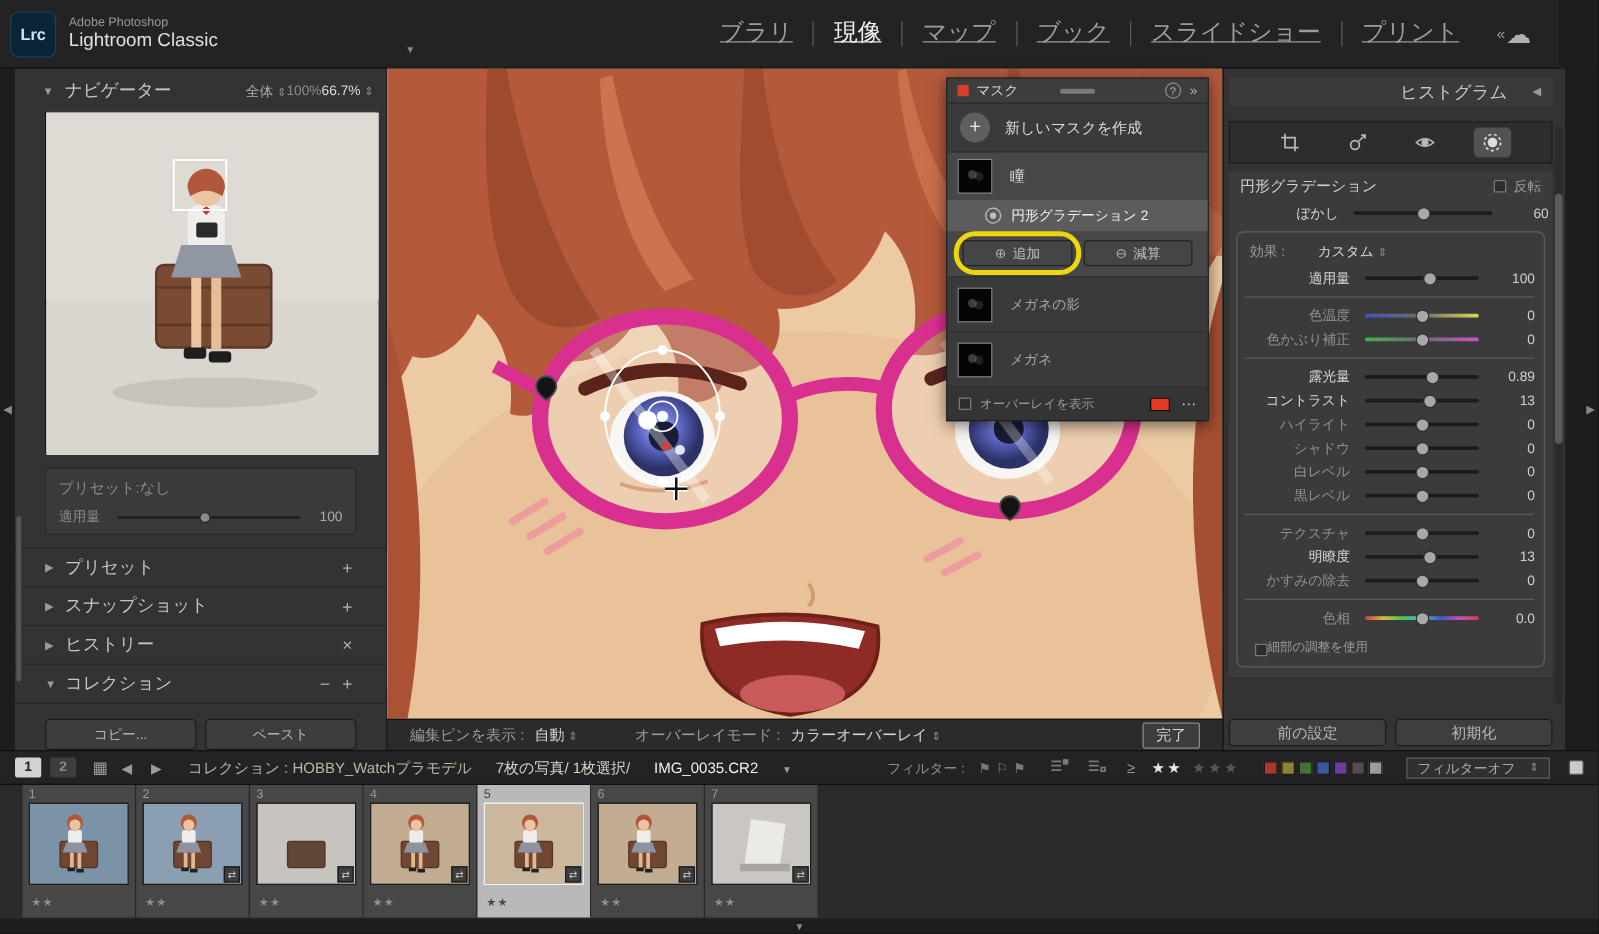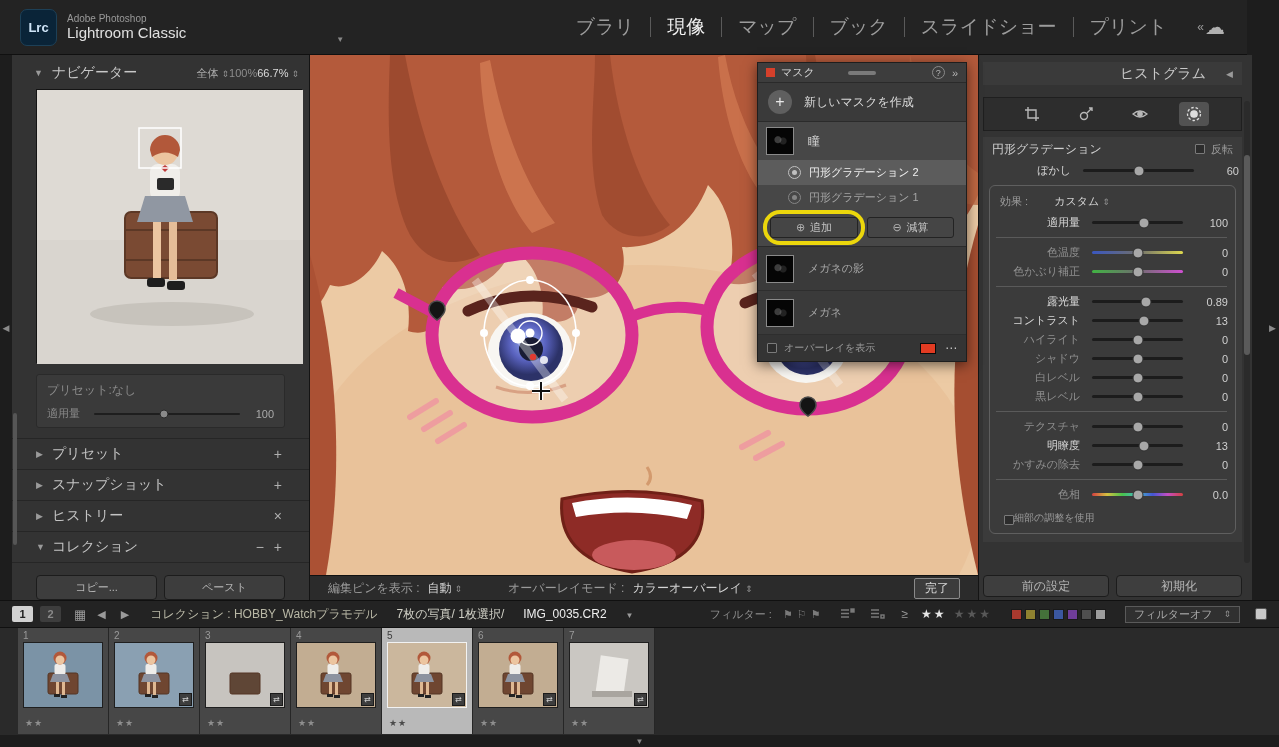--- a/index.html
+++ b/index.html
@@ -1,28 +1,28 @@
 <!DOCTYPE html>
 <html><head>
 <meta charset="utf-8">
 <style>
   * { margin:0; padding:0; box-sizing:border-box; }
   html,body { background:#000; }
   body { font-family:"Liberation Sans","DejaVu Sans",sans-serif; }
   .app { position:relative; width:1279px; height:747px; background:#1d1d1d; overflow:hidden; color:#b8b8b8; }
 
   
-  .topbar { position:absolute; left:0; top:0; width:1247px; height:55px; background:#232323; border-bottom:1px solid #101010; display:flex; align-items:center; padding-left:20px; }
+  .topbar { position:absolute; left:0; top:0; width:1247px; height:55px; background:#232323; border-bottom:1px solid #101010; display:flex; align-items:center; padding-left:8px; }
   .logo { width:37px; height:37px; border-radius:7px; background:#0a2438; border:1px solid #1d4057; color:#cfe4f7; font-size:13px; font-weight:bold; display:flex; align-items:center; justify-content:center; margin-right:10px; }
   .brand { line-height:1.15; }
   .brand-top { font-size:10px; color:#9a9a9a; }
   .brand-bottom { font-size:15px; color:#e0e0e0; }
   .brand-caret { font-size:8px; color:#888; margin-left:150px; align-self:flex-end; margin-bottom:10px; }
   .modules { margin-left:auto; display:flex; align-items:center; font-size:19px; color:#9c9c9c; }
-  .mod-item { padding:0 16px; border-right:1px solid #5a5a5a; line-height:20px; white-space:nowrap; }
+  .mod-item { padding:0 16px; border-right:1px solid #5a5a5a; line-height:20px; white-space:nowrap;text-decoration:underline; }
   .mod-item.last { border-right:none; }
   .mod-item.active { color:#f2f2f2; }
   .cloud-wrap { margin:0 22px 0 14px; display:flex; align-items:center; color:#b0b0b0; }
   .cloud-chevrons { font-size:12px; margin-right:1px; color:#9a9a9a; }
   .cloud-glyph { font-size:20px; }
 
   
   .left-edge { position:absolute; left:0; top:55px; width:12px; height:545px; background:#1d1d1d; display:flex; align-items:center; justify-content:center; color:#8a8a8a; font-size:9px; }
   .right-edge { position:absolute; left:1252px; top:55px; width:27px; height:545px; background:#1d1d1d; display:flex; align-items:center; justify-content:flex-end; padding-right:3px; color:#8a8a8a; font-size:9px; }
   .bottom-edge { position:absolute; left:0; top:735px; width:1279px; height:12px; background:#1d1d1d; display:flex; align-items:center; justify-content:center; color:#8a8a8a; font-size:8px; }
@@ -401,24 +401,20 @@
       <span class="mp-create-label">新しいマスクを作成</span>
     </div>
     <div class="mp-group">
       <div class="mp-group-head">
         <span class="mthumb"></span>
         <span class="mp-group-label">瞳</span>
       </div>
       <div class="mp-child selected">
         <span class="radial-icon"></span>
         <span class="mp-child-label">円形グラデーション 2</span>
-      </div>
-      <div class="mp-child">
-        <span class="radial-icon dim"></span>
-        <span class="mp-child-label">円形グラデーション 1</span>
       </div>
       <div class="mp-ops">
         <div class="mp-op-wrap">
           <button class="mp-op">
             <span class="op-ic">⊕</span>
             <span>追加</span>
           </button>
           <span class="add-annotation"></span>
         </div>
         <button class="mp-op">

